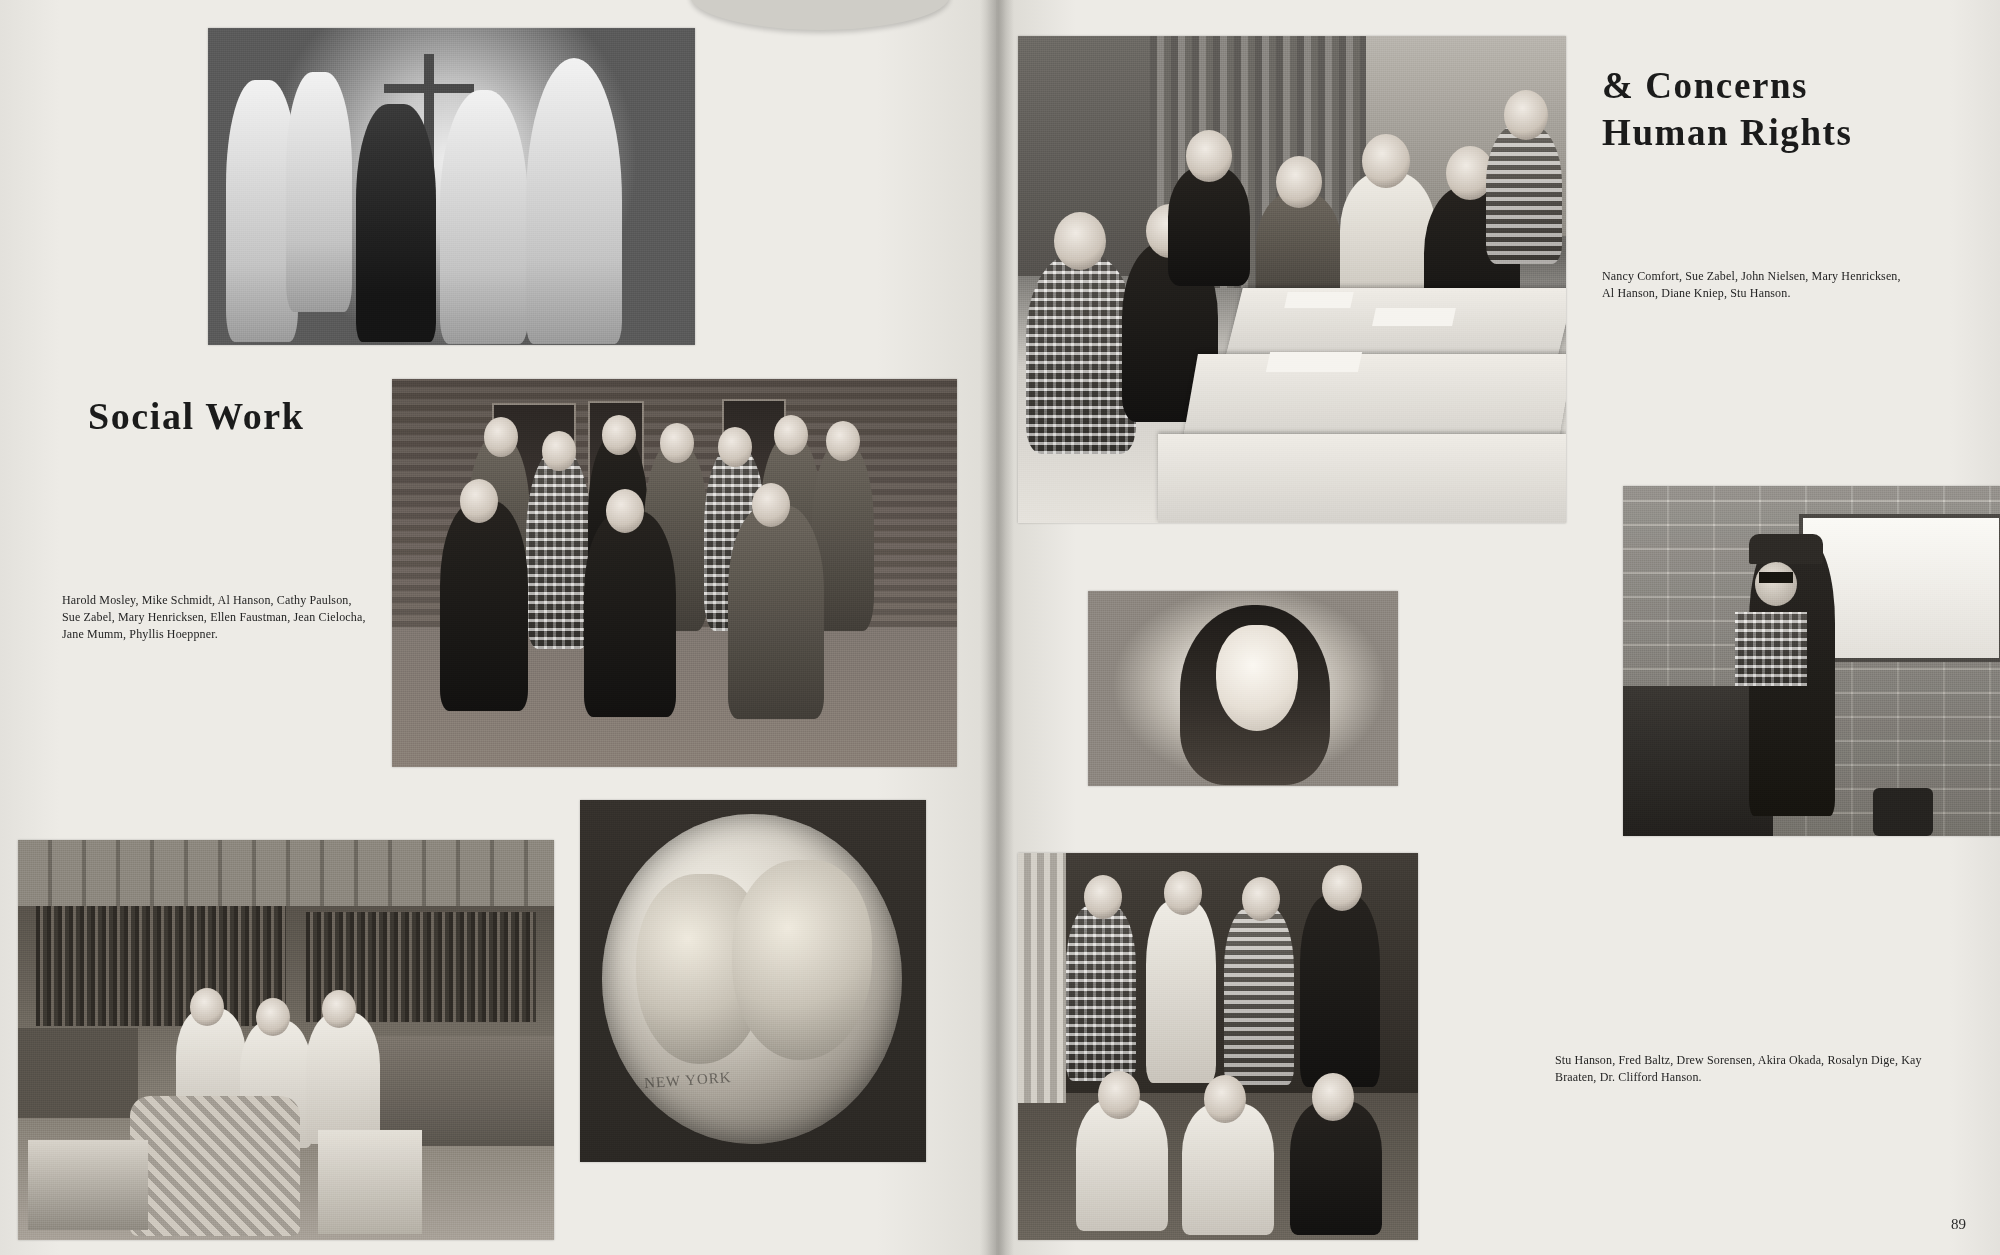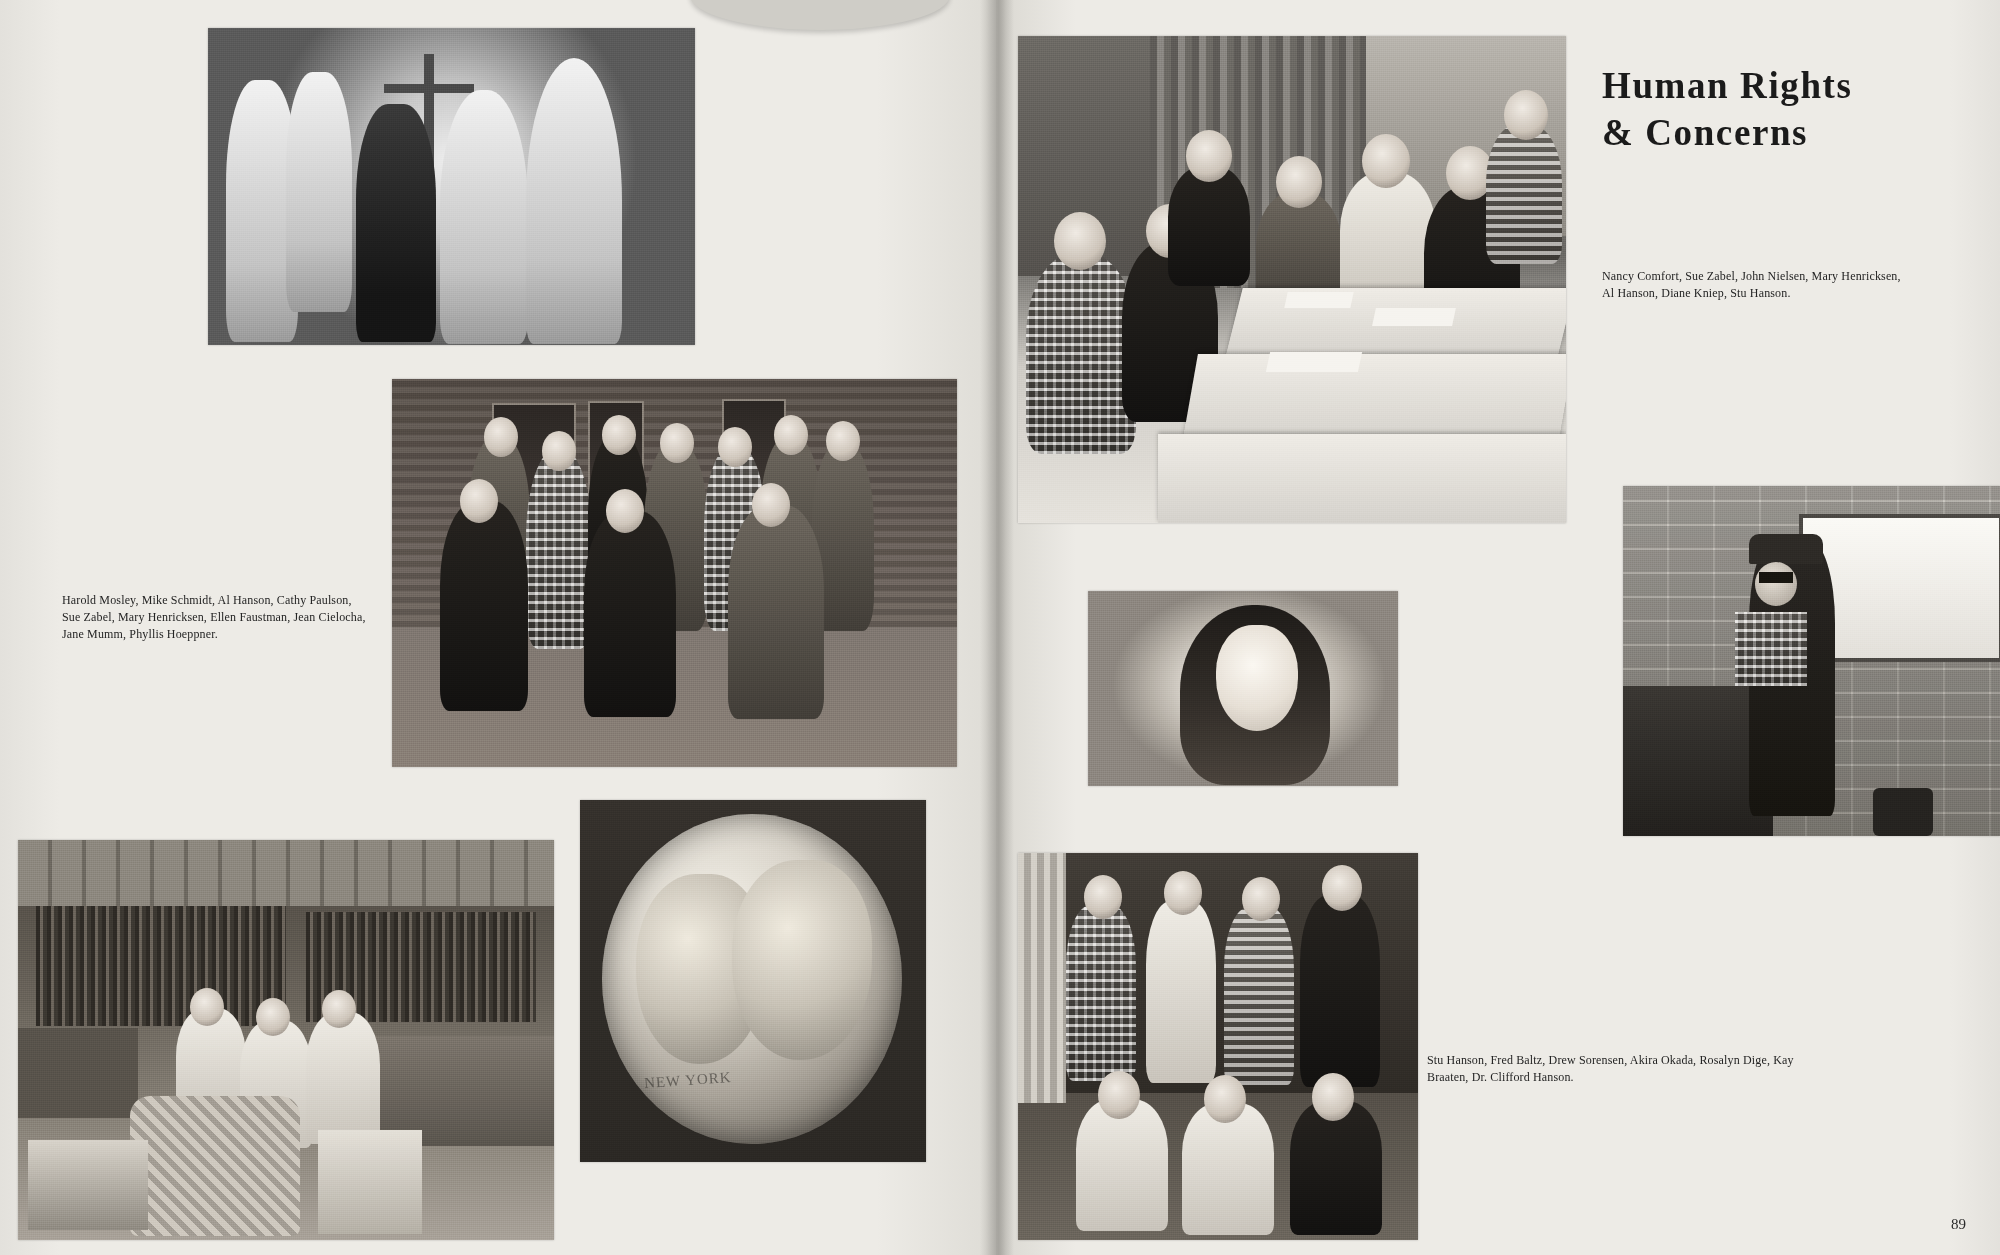--- a/index.html
+++ b/index.html
@@ -309,20 +309,21 @@
     <div class="cross" style="left:318px; top:164px; width:32px; height:6px;"></div>
     <div class="fig" style="left:18px; top:52px; width:72px; height:262px;"></div>
     <div class="fig" style="left:78px; top:44px; width:66px; height:240px;"></div>
     <div class="darkfig" style="left:148px; top:76px; width:80px; height:238px;"></div>
     <div class="fig" style="left:232px; top:62px; width:88px; height:254px; border-radius:46% 46% 10% 10%;"></div>
     <div class="fig" style="left:318px; top:30px; width:96px; height:286px; border-radius:52% 52% 8% 8%;"></div>
     <div class="grain"></div>
   </div>
 
   <div class="heading" id="heading-social-work" style="left:88px; top:392px; width:330px; font-size:38px;">
+    <div>Social Work</div>
   </div>
 
   <div class="photo" id="photo-social-work-group" style="left:392px; top:379px; width:565px; height:388px;">
     <div class="wall"></div>
     <div class="door" style="left:100px; top:24px; width:80px; height:92px;"></div>
     <div class="door" style="left:196px; top:22px; width:52px; height:96px;"></div>
     <div class="door" style="left:330px; top:20px; width:60px; height:84px;"></div>
 
     <div class="person mid-coat" style="left:76px; top:56px; width:62px; height:180px;"></div>
     <div class="head" style="left:92px; top:38px; width:34px; height:40px;"></div>
@@ -399,22 +400,22 @@
     <div class="table" style="left:216px; top:252px; width:332px; height:70px; transform:skewX(-14deg);"></div>
     <div class="table" style="left:172px; top:318px; width:376px; height:90px; transform:skewX(-10deg);"></div>
     <div class="table" style="left:140px; top:398px; width:408px; height:89px;"></div>
     <div class="paper" style="left:268px; top:256px; width:66px; height:16px;"></div>
     <div class="paper" style="left:356px; top:272px; width:80px; height:18px;"></div>
     <div class="paper" style="left:250px; top:316px; width:92px; height:20px;"></div>
     <div class="grain"></div>
   </div>
 
   <div class="heading" id="heading-human-rights" style="left:1602px; top:62px; width:340px; font-size:37px;">
+    <div>&amp; Concerns</div>
     <div>Human Rights</div>
-    <div>&amp; Concerns</div>
   </div>
 
   <div class="caption" id="caption-human-rights" style="left:1602px; top:268px; width:300px;">Nancy Comfort, Sue Zabel, John Nielsen, Mary Henricksen, Al Hanson, Diane Kniep, Stu Hanson.</div>
 
   <div class="photo" id="photo-portrait-woman" style="left:1088px; top:591px; width:310px; height:195px;">
     <div class="hair" style="left:92px; top:14px; width:150px; height:180px;"></div>
     <div class="face" style="left:128px; top:34px; width:82px; height:106px;"></div>
     <div class="grain"></div>
   </div>
 
@@ -447,17 +448,17 @@
     <div class="person light-top" style="left:58px; top:246px; width:92px; height:132px; border-radius:38% 38% 8% 8%;"></div>
     <div class="head" style="left:80px; top:218px; width:42px; height:48px;"></div>
     <div class="person light-top" style="left:164px; top:250px; width:92px; height:132px; border-radius:38% 38% 8% 8%;"></div>
     <div class="head" style="left:186px; top:222px; width:42px; height:48px;"></div>
     <div class="person dark-suit" style="left:272px; top:248px; width:92px; height:134px; border-radius:38% 38% 8% 8%;"></div>
     <div class="head" style="left:294px; top:220px; width:42px; height:48px;"></div>
     <div class="grain"></div>
   </div>
 
 
-  <div class="caption" id="caption-philosophy" style="left:1427px; top:1052px; width:400px;">Stu Hanson, Fred Baltz, Drew Sorensen, Akira Okada, Rosalyn Dige, Kay Braaten, Dr. Clifford Hanson.</div>
+  <div class="caption" id="caption-philosophy" style="left:1555px; top:1052px; width:400px;">Stu Hanson, Fred Baltz, Drew Sorensen, Akira Okada, Rosalyn Dige, Kay Braaten, Dr. Clifford Hanson.</div>
 
   <div class="page-number">89</div>
 
 </div>
 
 </body></html>

